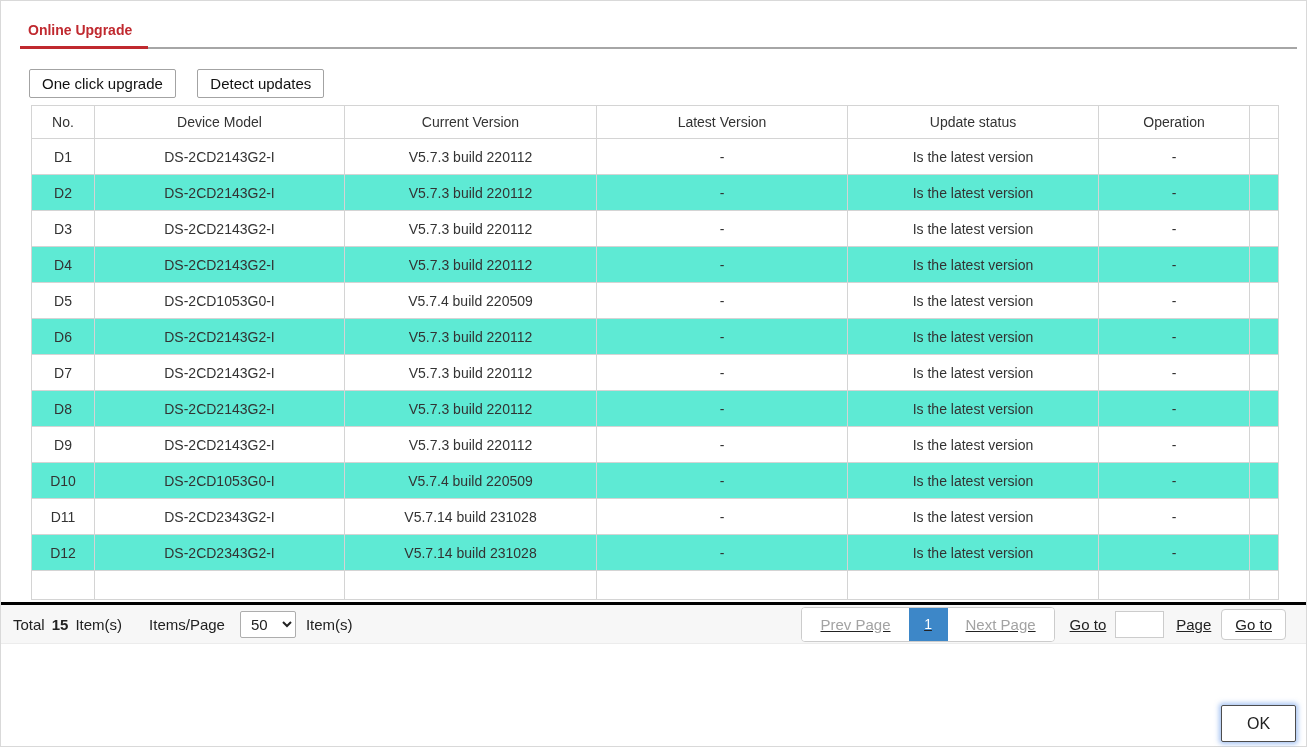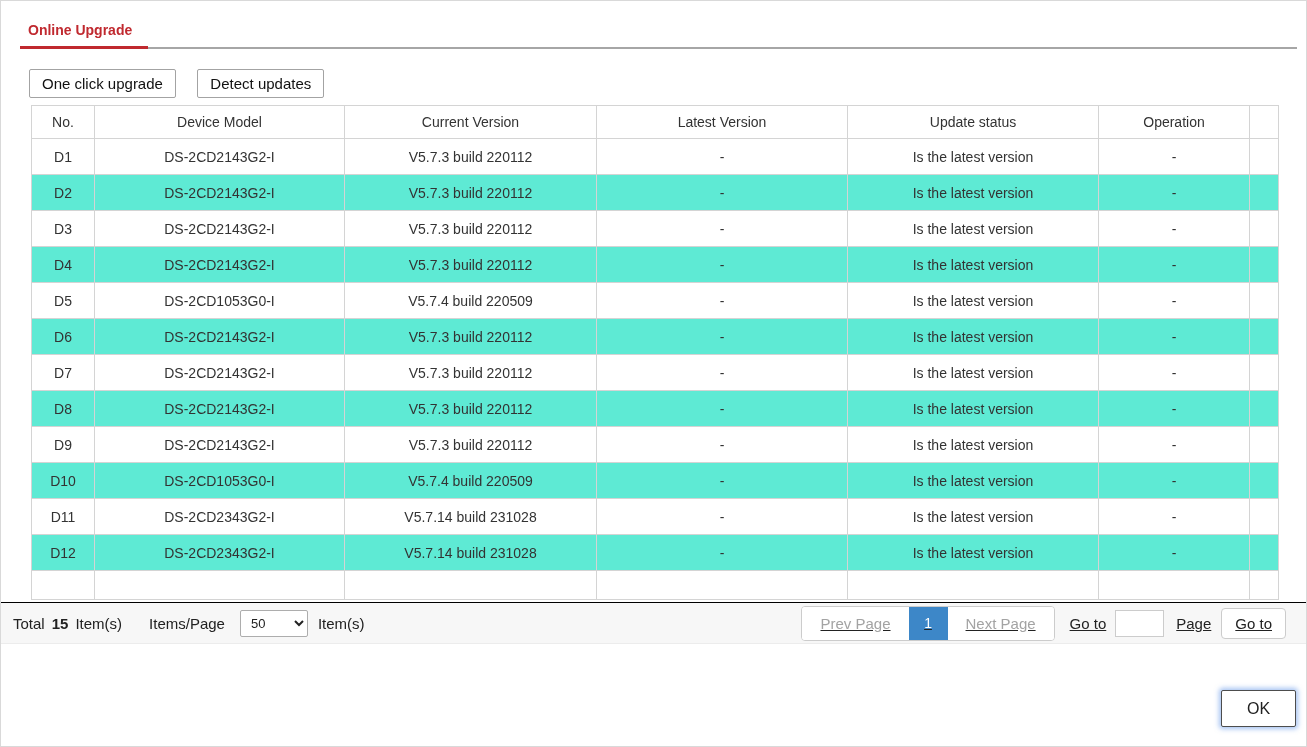--- a/index.html
+++ b/index.html
@@ -65,33 +65,33 @@
   }
   table.devices th { height: 33px; font-weight: normal; background: #fff; }
   table.devices td { height: 36px; }
   table.devices tr.alt td { background: #5eead4; }
   table.devices tr.empty-row td { height: 29px; background: #fff; }
   
   .footer {
     margin-top: 2px;
     height: 42px;
     background: #f7f7f7;
-    border-top: 1px solid #000000;
+    border-top: 3px solid #000000;
     border-bottom: 1px solid #ececec;
     display: flex; align-items: center;
     padding: 0 20px 0 12px;
     font-size: 15px; color: #222;
   }
   .footer .grp { display: flex; align-items: center; }
   .footer .lbl { margin-right: 7px; }
   .footer .bold { font-weight: bold; margin-right: 7px; }
   .footer .spacer { width: 20px; }
   .ipp-select {
-    width: 68px; height: 27px;
-    font-size: 13px; font-family: inherit; color: #222;
+    width: 56px; height: 27px;
+    font-size: 15px; font-family: inherit; color: #222;
     border: 1px solid #adadad; border-radius: 2px;
     background: #fff; margin: 0 10px 0 8px; padding-left: 6px;
   }
   .right-grp { margin-left: auto; display: flex; align-items: center; text-decoration: underline; }
   .pager {
     display: flex; align-items: stretch;
     height: 35px;
     background: #fff;
     border: 1px solid #ccc; border-radius: 4px;
     overflow: hidden;
@@ -113,21 +113,21 @@
   }
   .page-lbl { margin: 0 10px 0 12px; }
   .goto-btn {
     height: 31px; padding: 0 13px;
     background: #fff; border: 1px solid #ccc; border-radius: 4px;
     font-size: 15px; color: #222; font-family: inherit; cursor: pointer;
   }
   
   .ok-btn {
     position: absolute;
-    right: 11px; bottom: 20px;
+    right: 11px; bottom: 5px;
     width: 75px; height: 37px;
     background: #fff;
     border: 1px solid #4d4d4d; border-radius: 2px;
     font-size: 16px; color: #222; font-family: inherit;
     box-shadow: 0 0 5px 2px rgba(93, 146, 232, 0.55);
     cursor: pointer;
   }
 </style>
 </head>
 <body>

